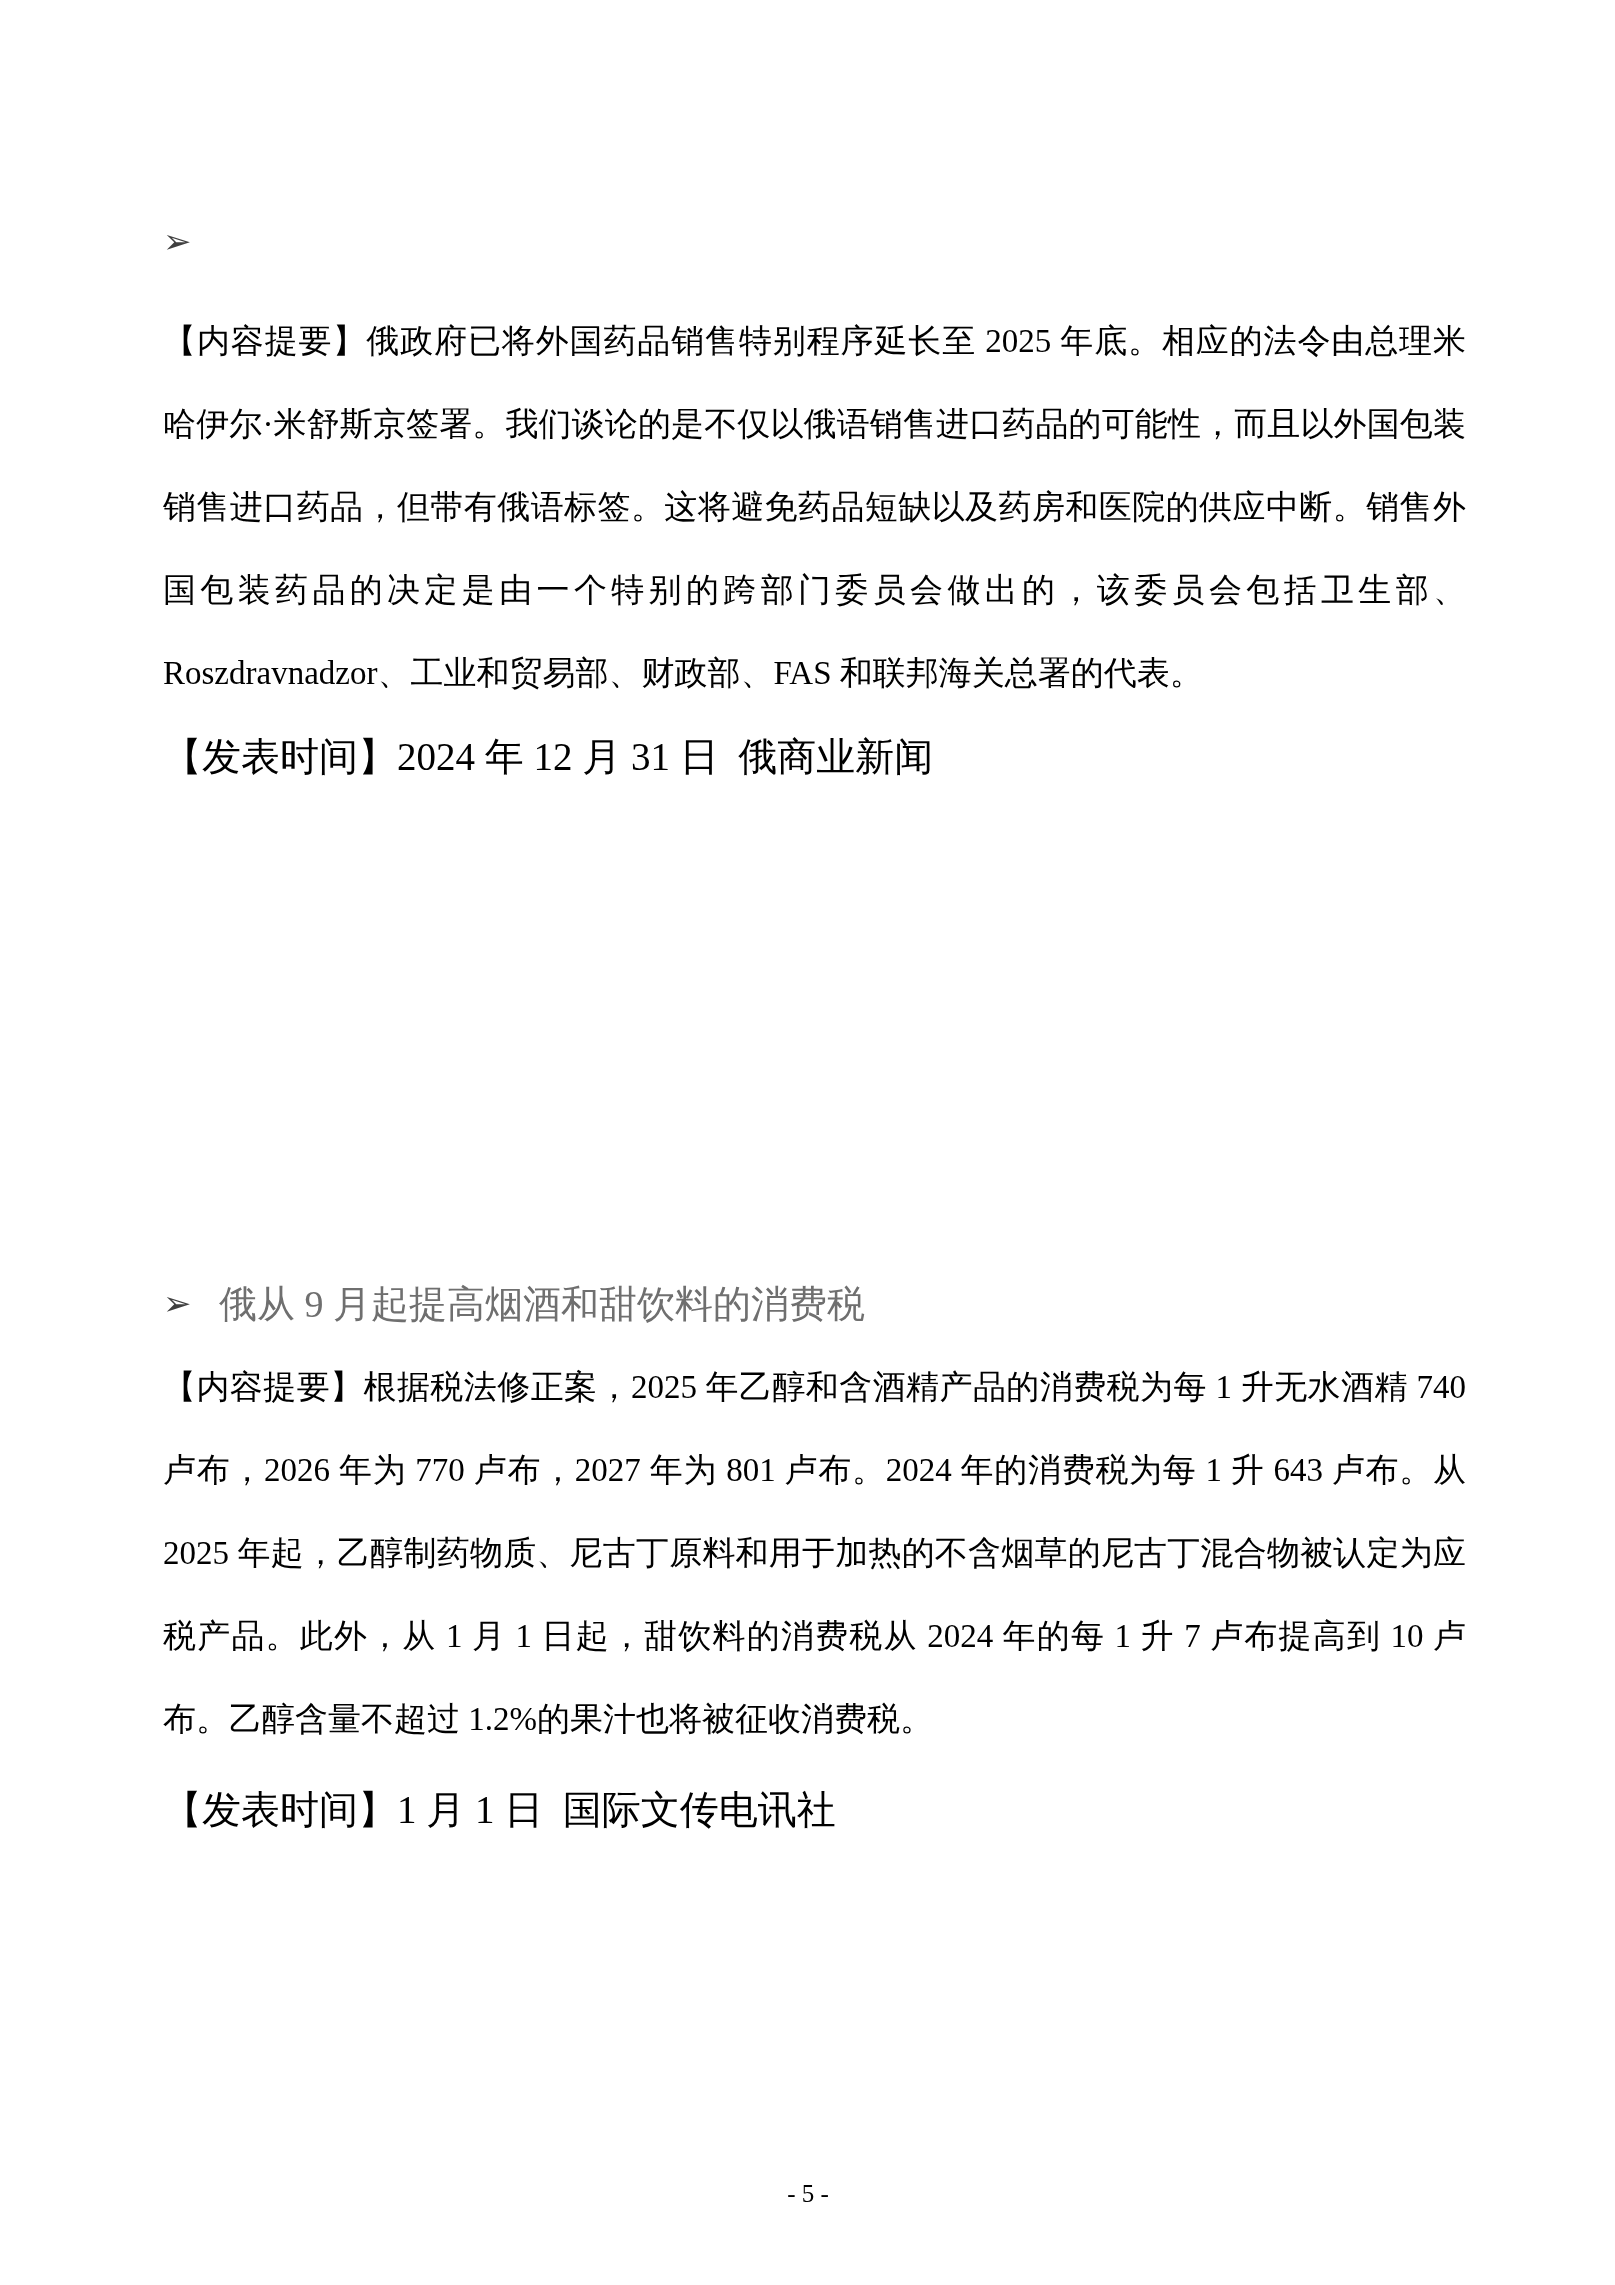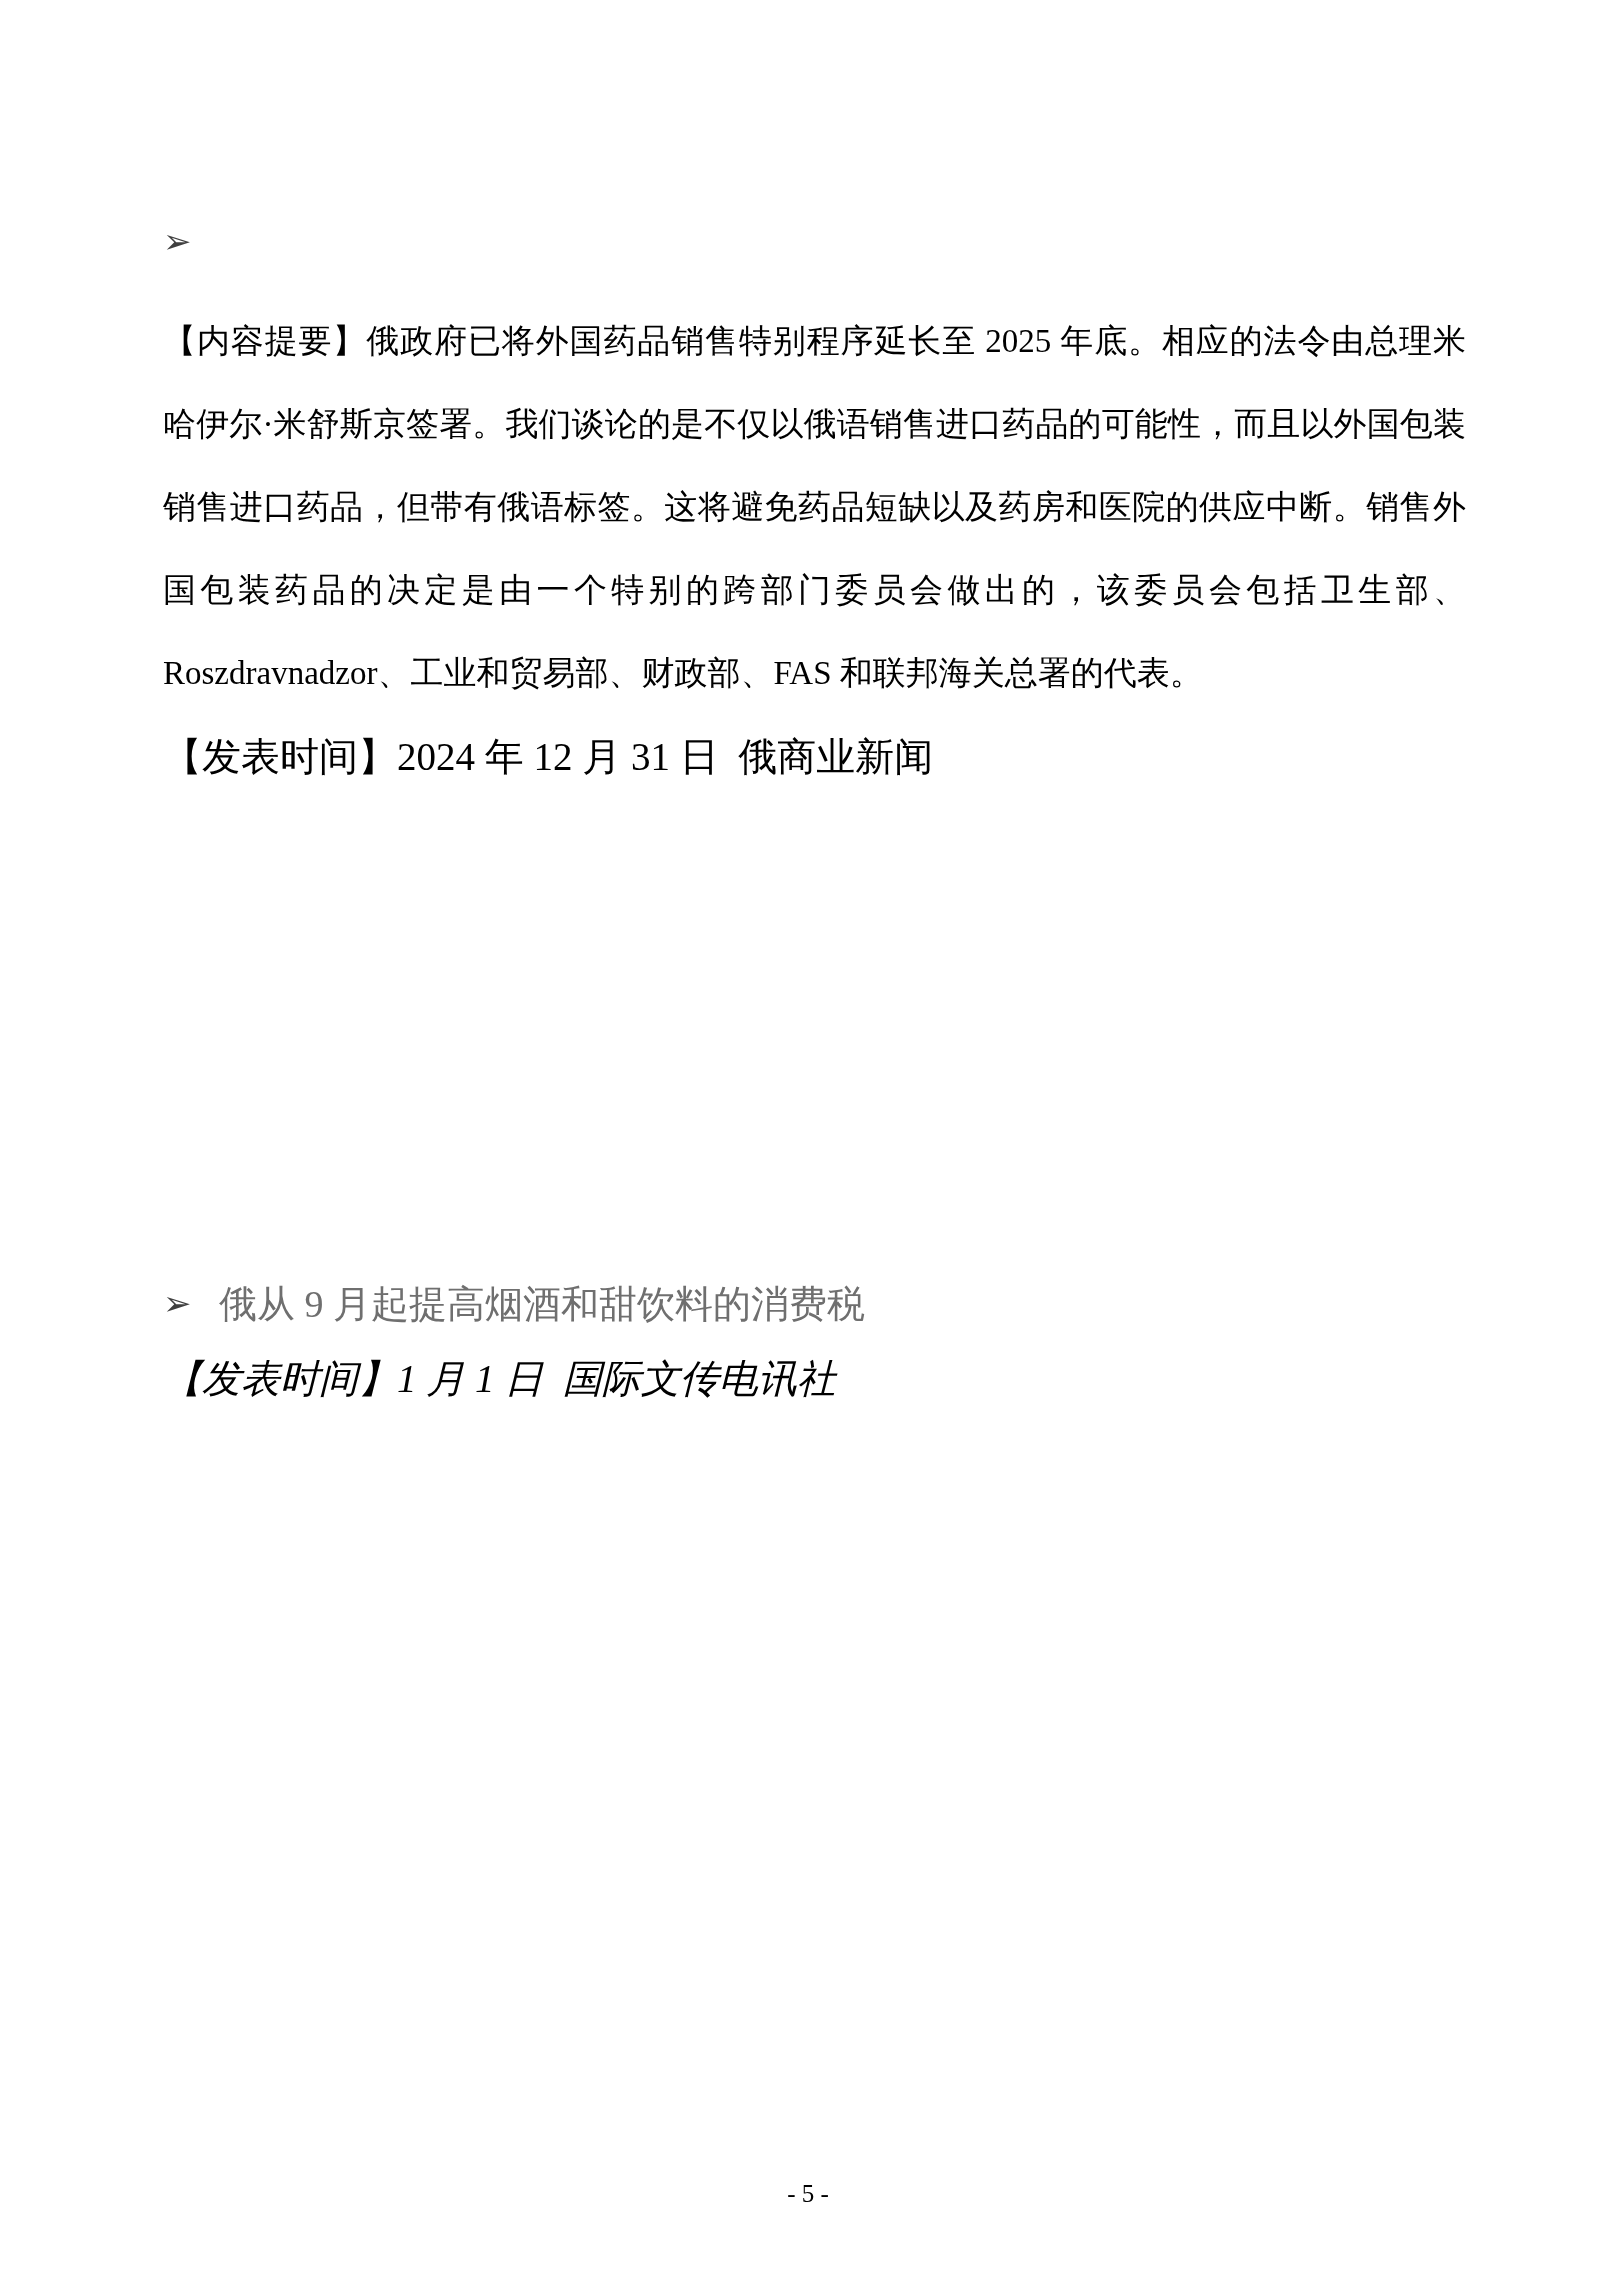--- a/index.html
+++ b/index.html
@@ -44,21 +44,21 @@
     color: #000000;
   }
   .para-1 { margin-top: 31px; }
   .para-2 { margin-top: 15.4px; }
   .published-line {
     font-size: 39px;
     line-height: 83px;
     white-space: pre-wrap;
     color: #000000;
   }
-  .published-2 { margin-top: 6.3px; font-style: italic; }
+  .published-2 { margin-top: 6.3px; }
   .page-footer {
     position: absolute;
     left: 0;
     right: 0;
     top: 2177px;
     text-align: center;
     font-size: 25px;
     line-height: 33px;
     color: #000000;
   }
@@ -74,19 +74,20 @@
 
   <div class="body-para para-1">【内容提要】俄政府已将外国药品销售特别程序延长至 2025 年底。相应的法令由总理米哈伊尔·米舒斯京签署。我们谈论的是不仅以俄语销售进口药品的可能性，而且以外国包装销售进口药品，但带有俄语标签。这将避免药品短缺以及药房和医院的供应中断。销售外国包装药品的决定是由一个特别的跨部门委员会做出的，该委员会包括卫生部、Roszdravnadzor、工业和贸易部、财政部、FAS 和联邦海关总署的代表。</div>
 
   <div class="published-line published-1">【发表时间】2024 年 12 月 31 日  俄商业新闻</div>
 
   <div class="section-heading heading-2">
     <span class="bullet">➢</span>
     <span>俄从 9 月起提高烟酒和甜饮料的消费税</span>
   </div>
 
+  <div class="body-para para-2">【内容提要】根据税法修正案，2025 年乙醇和含酒精产品的消费税为每 1 升无水酒精 740 卢布，2026 年为 770 卢布，2027 年为 801 卢布。2024 年的消费税为每 1 升 643 卢布。从 2025 年起，乙醇制药物质、尼古丁原料和用于加热的不含烟草的尼古丁混合物被认定为应税产品。此外，从 1 月 1 日起，甜饮料的消费税从 2024 年的每 1 升 7 卢布提高到 10 卢布。乙醇含量不超过 1.2%的果汁也将被征收消费税。</div>
 
   <div class="published-line published-2">【发表时间】1 月 1 日  国际文传电讯社</div>
 
   <div class="page-footer">- 5 -</div>
 
 </div>
 
 
 </body></html>

